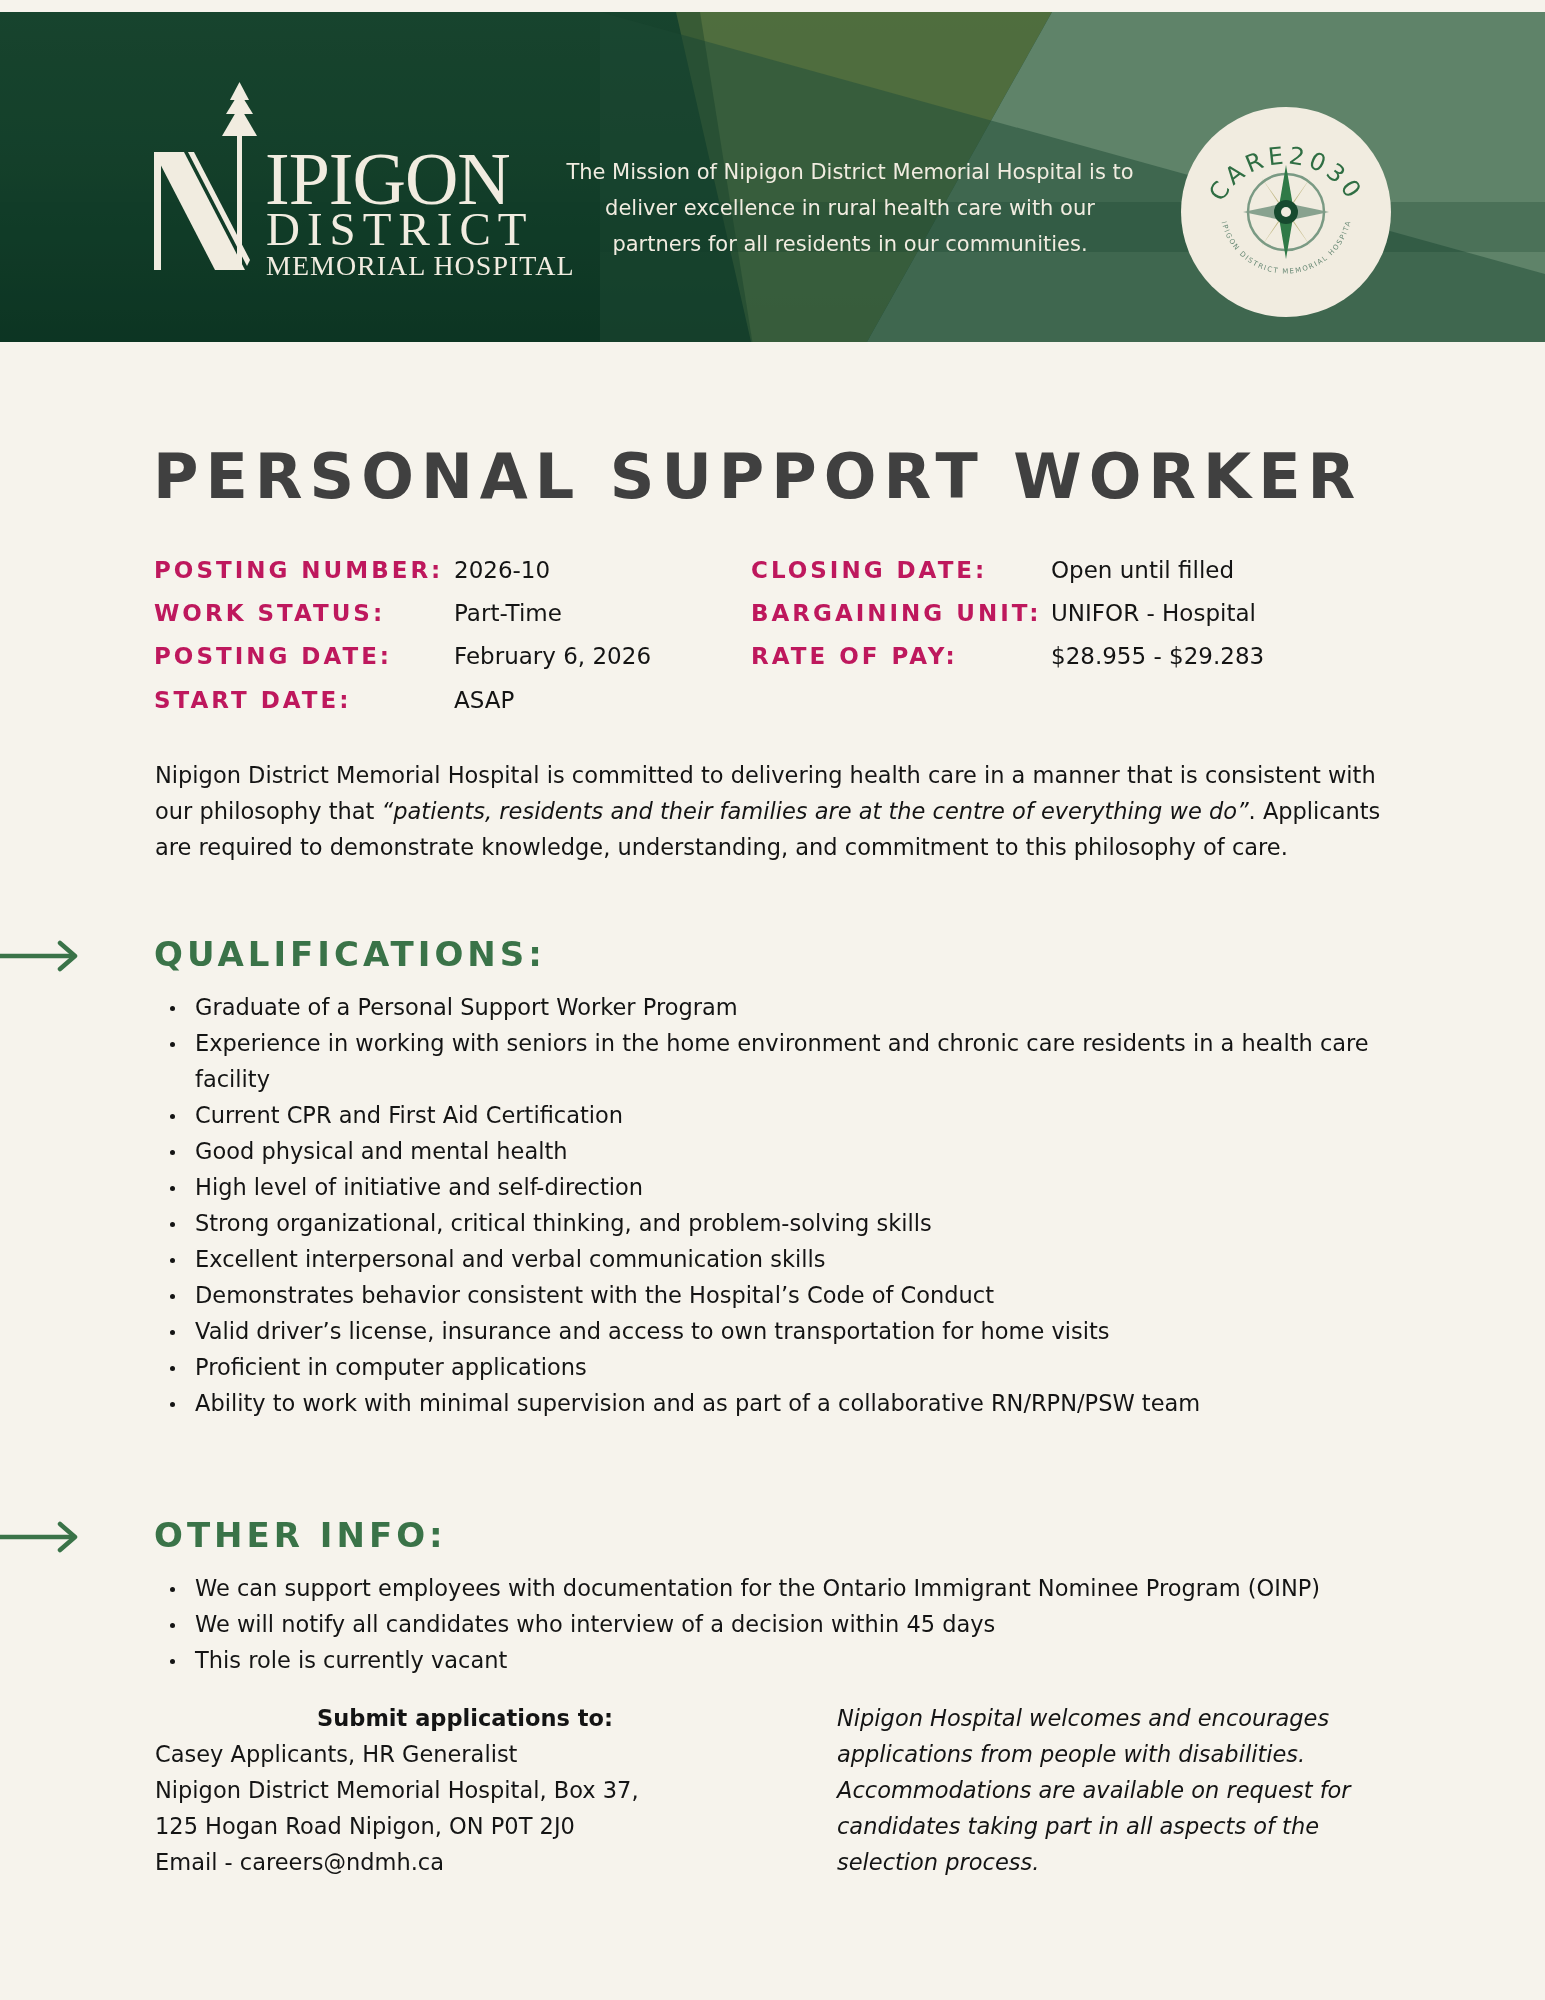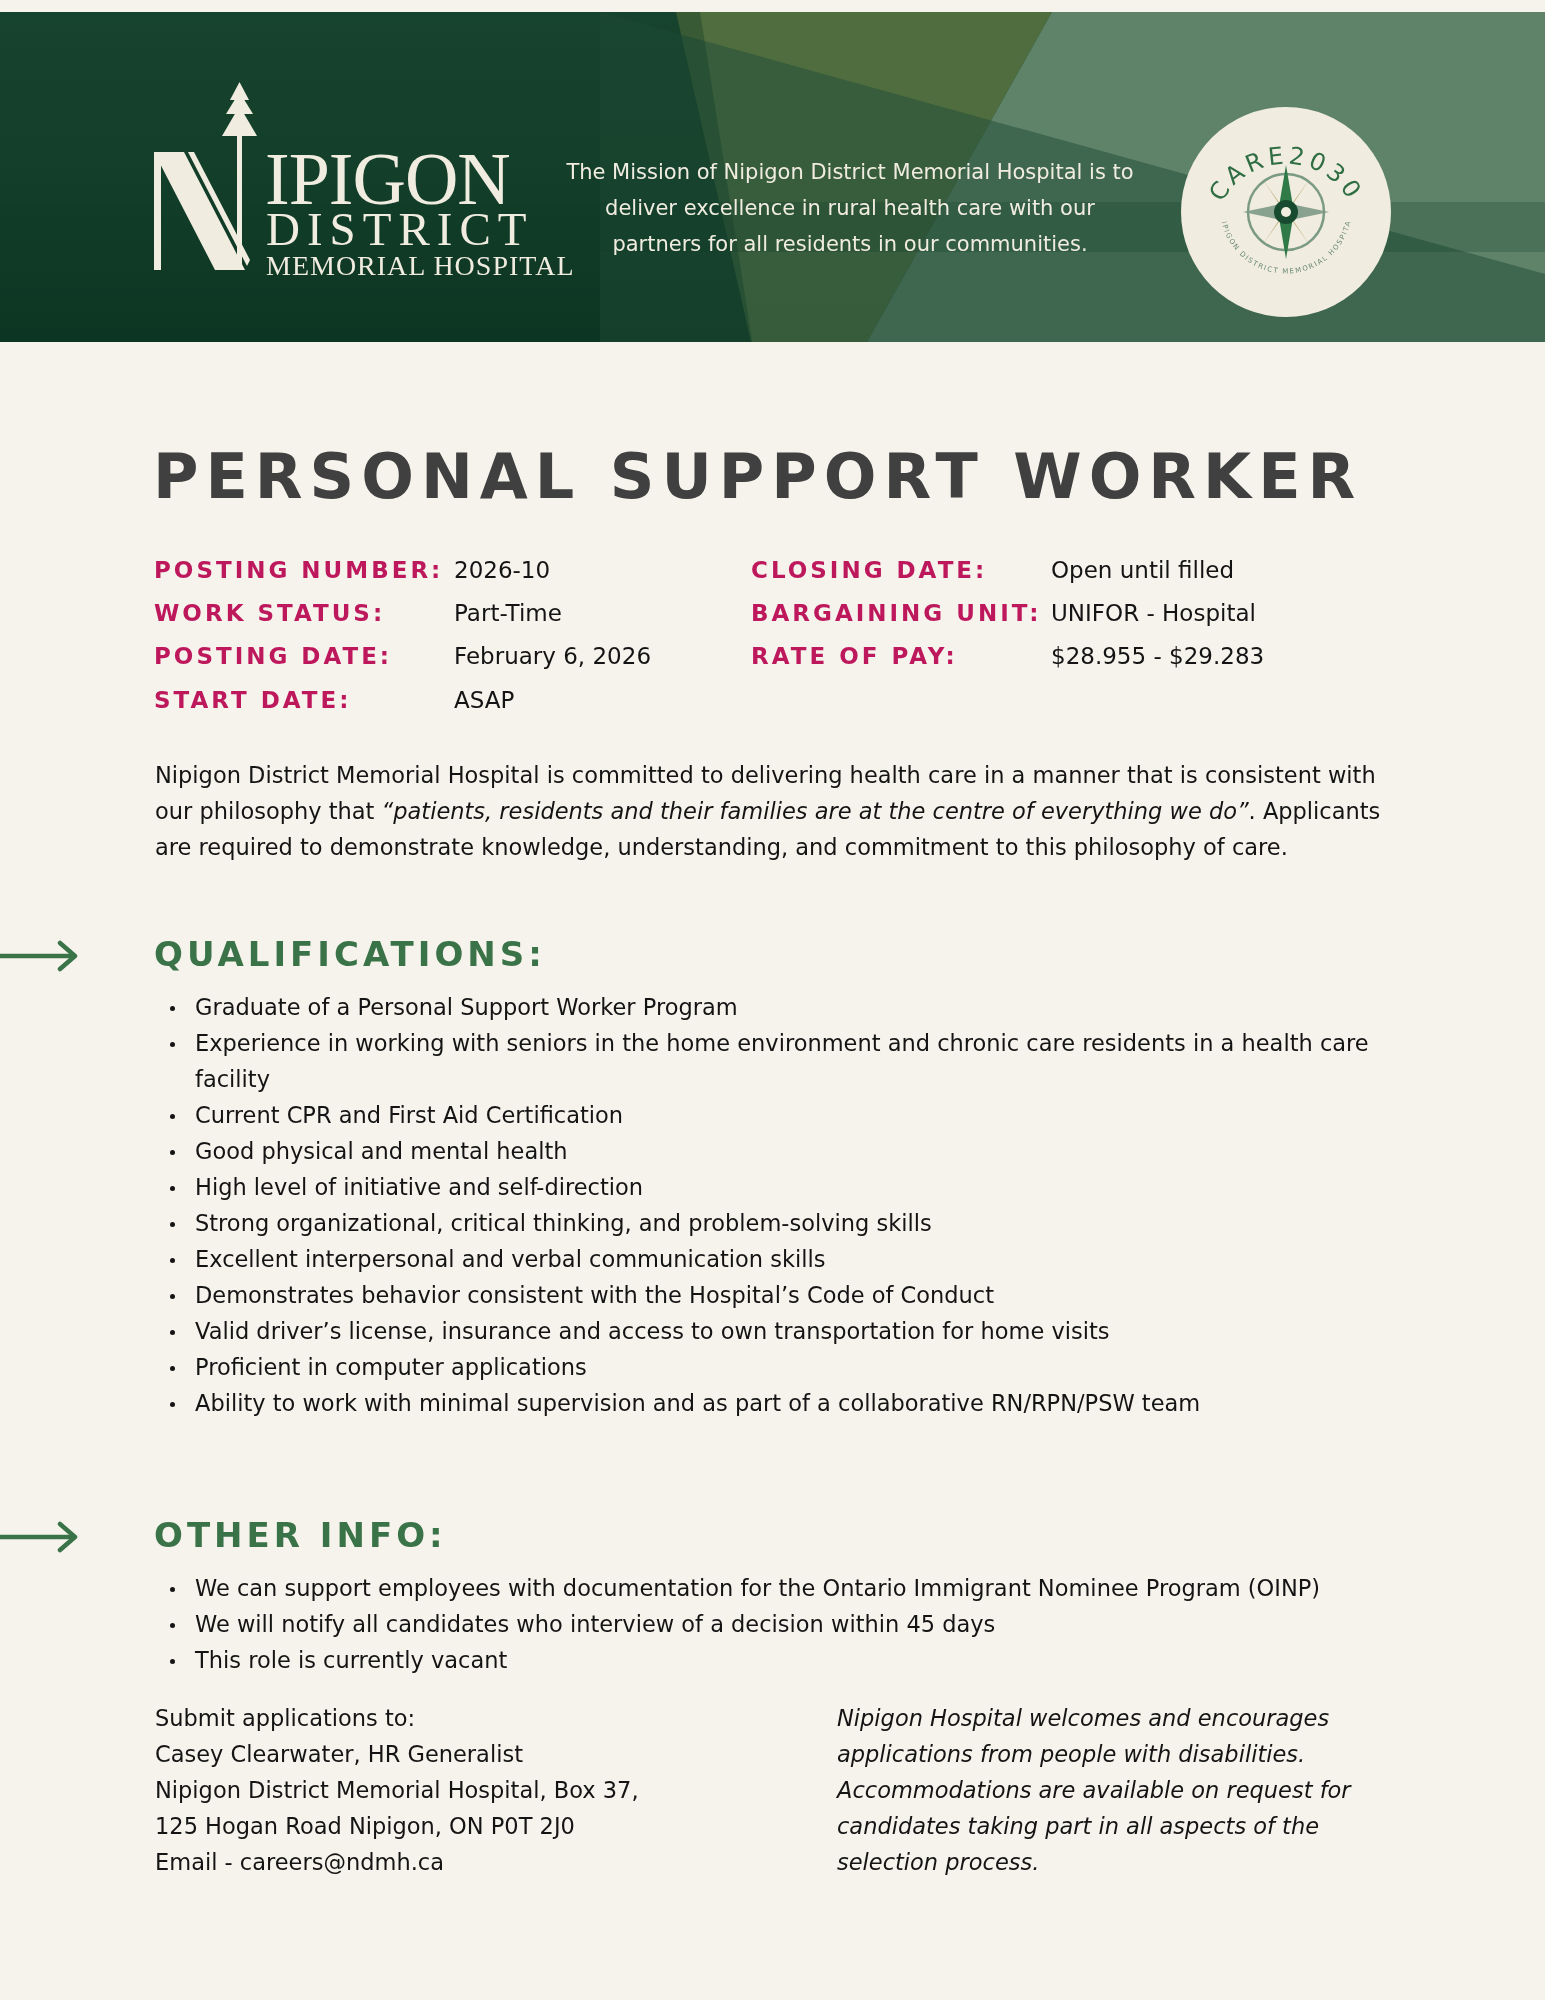--- a/index.html
+++ b/index.html
@@ -72,21 +72,21 @@
   }
   ul.bullets li { position: relative; padding-left: 40px; }
   ul.bullets li::before {
     content: ""; position: absolute; left: 15px; top: 17px; width: 5px; height: 5px;
     border-radius: 50%; background: #141414;
   }
   .submit {
     position: absolute; left: 155px; top: 1700px; width: 620px;
     font-family: "DejaVu Sans", sans-serif; font-size: 22.5px; line-height: 36px;
   }
-  .submit .lbl { font-weight: normal; }
+  .submit .lbl { font-weight: bold; text-align: center; }
   .accomm {
     position: absolute; left: 837px; top: 1700px; width: 560px;
     font-family: "DejaVu Sans", sans-serif; font-size: 22.5px; line-height: 36px; font-style: italic;
   }
 </style>
 </head>
 <body>
 
 <div class="header">
   <svg class="bg" width="1545" height="378" viewBox="0 0 1545 378">
@@ -199,18 +199,18 @@
 </svg>
 <h2 class="section-head" style="top:1515px">OTHER INFO:</h2>
 <ul class="bullets" style="top:1570px">
   <li>We can support employees with documentation for the Ontario Immigrant Nominee Program (OINP)</li>
   <li>We will notify all candidates who interview of a decision within 45 days</li>
   <li>This role is currently vacant</li>
 </ul>
 
 <div class="submit">
   <div class="lbl">Submit applications to:</div>
-  <div>Casey Clearwater, HR Generalist</div>
+  <div>Casey Applicants, HR Generalist</div>
   <div>Nipigon District Memorial Hospital, Box 37,</div>
   <div>125 Hogan Road Nipigon, ON P0T 2J0</div>
   <div>Email - careers@ndmh.ca</div>
 </div>
 <div class="accomm">Nipigon Hospital welcomes and encourages applications from people with disabilities. Accommodations are available on request for candidates taking part in all aspects of the selection process.</div>
 
 </body></html>

